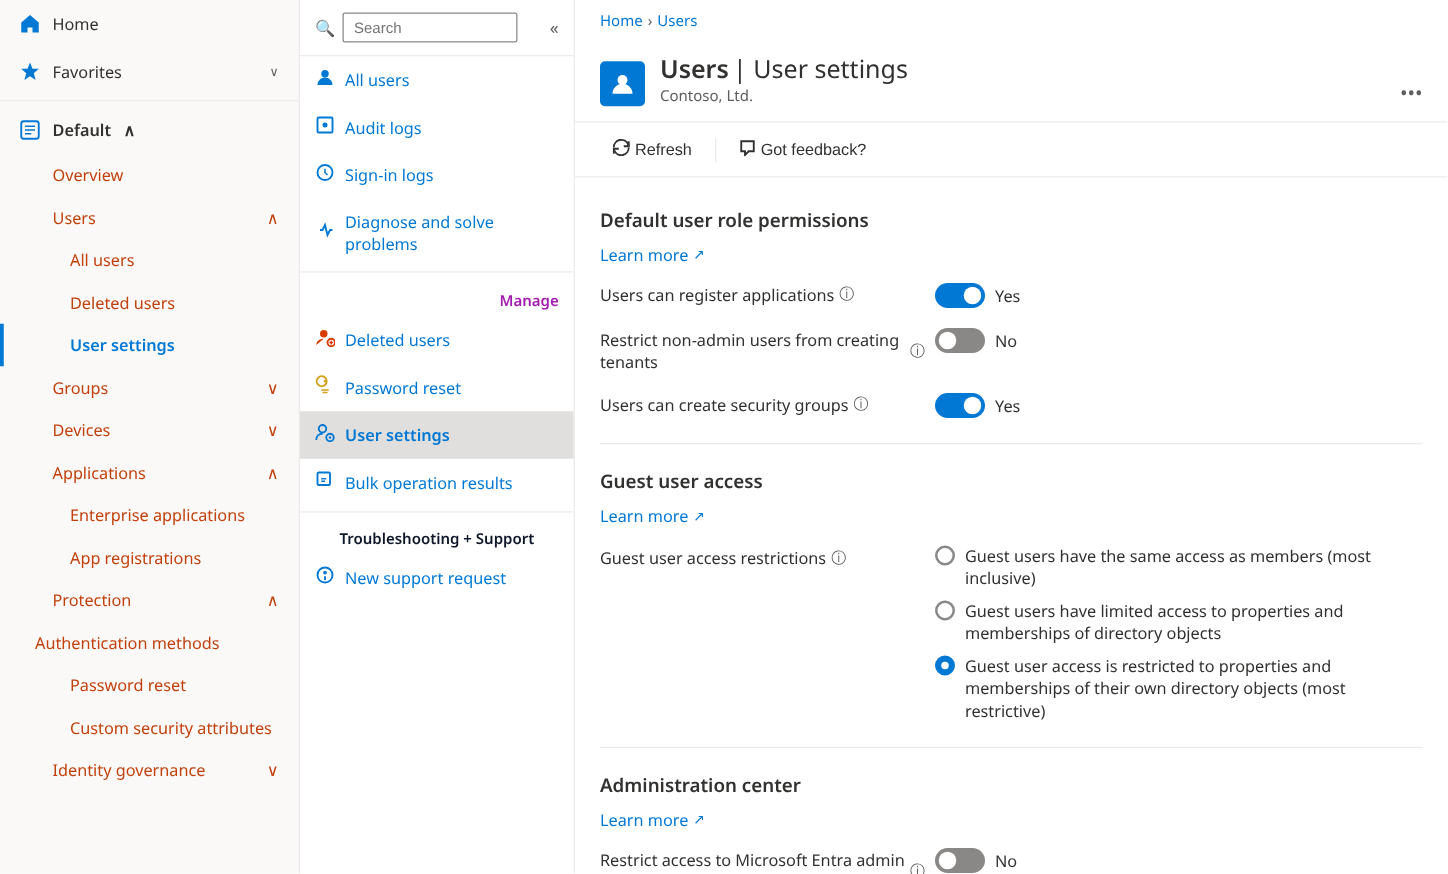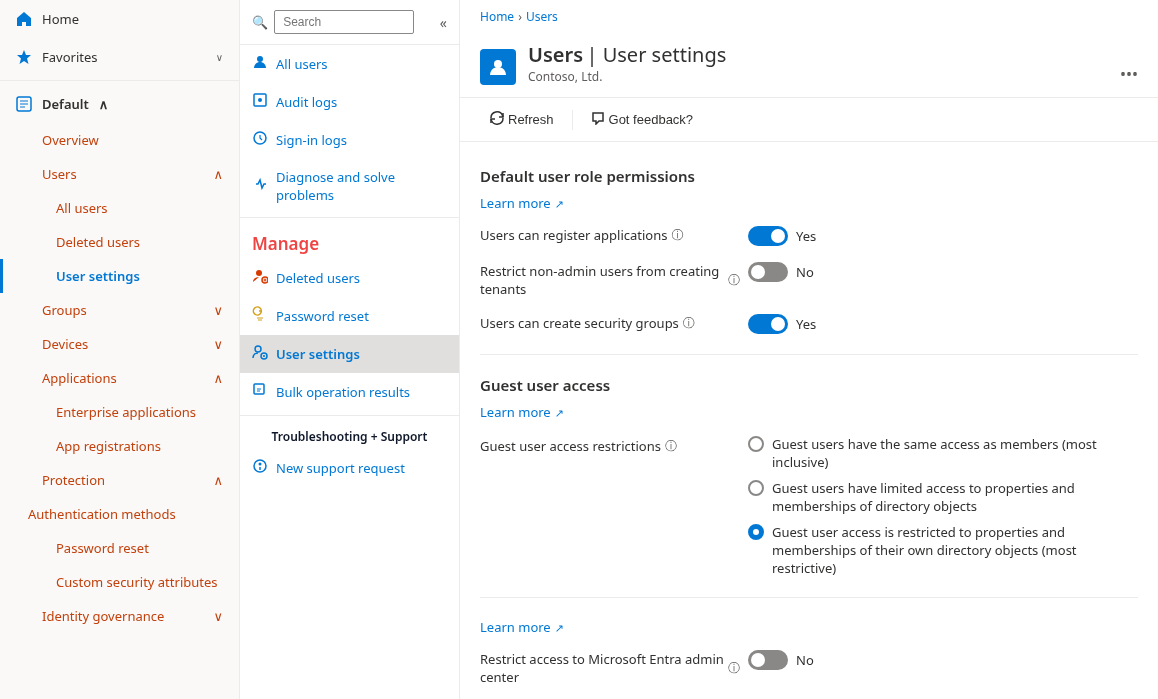--- a/index.html
+++ b/index.html
@@ -16,21 +16,21 @@
     .sidebar-sub-item.active { border-left: 3px solid #0078d4; padding-left: 39px; color: #0078d4; font-weight: 600; }
     .sidebar-divider { height: 1px; background: #edebe9; margin: 4px 0; }
 
     
     .middle-panel { width: 220px; border-right: 1px solid #edebe9; background: #fff; display: flex; flex-direction: column; overflow-y: auto; flex-shrink: 0; }
     .middle-search { padding: 10px 12px; border-bottom: 1px solid #edebe9; display: flex; align-items: center; gap: 6px; }
     .middle-search input { border: 1px solid #8a8886; border-radius: 2px; padding: 4px 8px; font-size: 12px; width: 140px; outline: none; }
     .middle-search .collapse-btn { margin-left: auto; color: #605e5c; cursor: pointer; font-size: 14px; }
     .middle-nav-item { display: flex; align-items: center; gap: 8px; padding: 9px 12px; cursor: pointer; font-size: 13px; color: #0078d4; }
     .middle-nav-item.active { background: #e1dfdd; color: #0078d4; font-weight: 600; }
-    .middle-section-label { padding: 10px 12px 4px; font-size: 17px; font-weight: 600; color: #ef4444; }
+    .middle-section-label { padding: 10px 12px 4px; font-size: 12px; font-weight: 600; color: #a21caf; text-align: right; }
     .middle-divider { height: 1px; background: #edebe9; margin: 4px 0; }
     .middle-section-sub { padding: 8px 12px 4px; font-size: 12px; font-weight: 600; color: #0f172a; text-align: center; }
 
     
     .main-content { flex: 1; display: flex; flex-direction: column; overflow: hidden; }
     .breadcrumb { padding: 8px 20px; font-size: 12px; color: #605e5c; display: flex; align-items: center; gap: 4px; }
     .breadcrumb a { color: #0078d4; text-decoration: none; }
     .page-header { padding: 8px 20px 12px; display: flex; align-items: flex-end; gap: 12px; border-bottom: 1px solid #edebe9; }
     .page-header-icon { width: 36px; height: 36px; background: #0078d4; border-radius: 4px; display: flex; align-items: center; justify-content: center; color: white; font-size: 18px; flex-shrink: 0; }
     .page-header-text { flex: 1; }
@@ -379,20 +379,21 @@
         </div>
         <div class="radio-item">
           <div class="radio-circle selected"></div>
           <span style="max-width:450px;">Guest user access is restricted to properties and memberships of their own directory objects (most restrictive)</span>
         </div>
       </div>
     </div>
 
     <div class="section-divider"></div>
 
+    <div class="section-title">Administration center</div>
     <a href="#" class="learn-more">
       <span>Learn more</span>
       <span style="font-size:11px;">↗</span>
     </a>
 
     <div class="setting-row">
       <div class="setting-label">
         <span>Restrict access to Microsoft Entra admin center</span>
         <span class="info-icon">ⓘ</span>
       </div>

